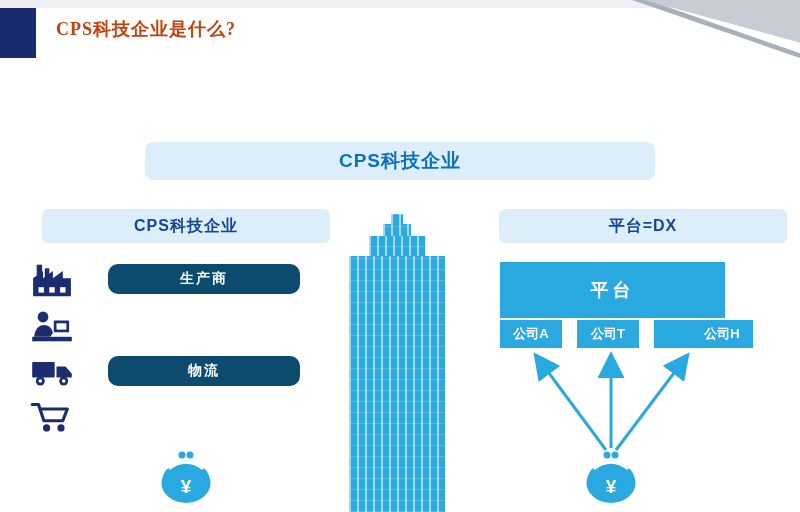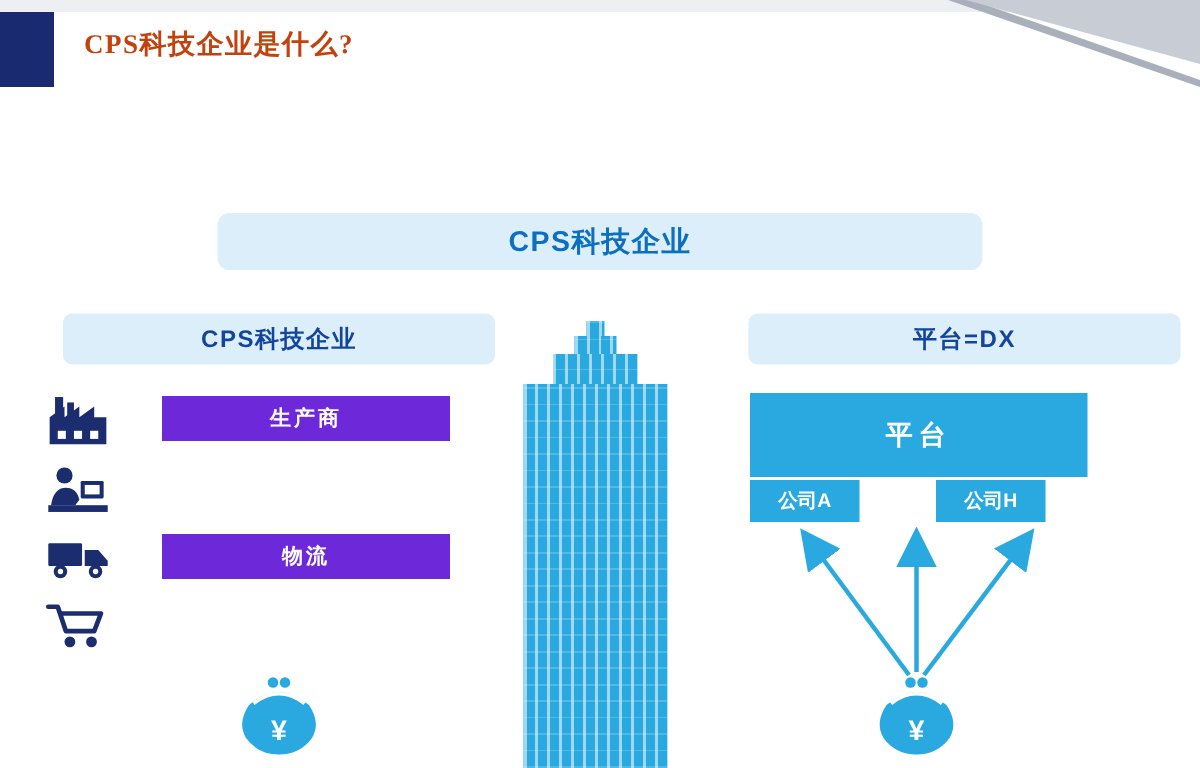--- a/index.html
+++ b/index.html
@@ -41,22 +41,22 @@
     position:absolute;top:209px;width:288px;height:34px;background:#dceefa;border-radius:6px;
     display:flex;align-items:center;justify-content:center;
   }
   .sec-head span{color:#14459c;font-size:16px;font-weight:bold;letter-spacing:1px;}
   .sec-left{left:42px;}
   .sec-right{left:468px;margin-left:31px;}
 
   
   .icon-box{position:absolute;left:22px;width:60px;height:38px;display:flex;align-items:center;justify-content:center;}
   .step-banner{
-    position:absolute;left:108px;width:192px;height:30px;background:#6d28d9;
-    display:flex;align-items:center;justify-content:center;
+    position:absolute;left:108px;width:192px;height:30px;background:#0c4a6e;
+    display:flex;align-items:center;justify-content:center;border-radius:10px;
   }
   .step-banner span{color:#fff;font-size:14px;font-weight:bold;letter-spacing:2px;}
 
   
   .purse{position:absolute;width:60px;height:56px;}
   .purse-left{left:156px;top:448px;}
   .purse-right{left:581px;top:448px;}
 
   
   .bldg{position:absolute;background-color:#29a9e0;
@@ -69,25 +69,25 @@
   .b-mid {left:369px;top:236px;width:56px;height:22px;}
   .b-main{left:349px;top:256px;width:96px;height:256px;}
 
   
   .platform-box{
     position:absolute;left:500px;top:262px;width:225px;height:56px;background:#29a9e0;
     display:flex;align-items:center;justify-content:center;
   }
   .platform-box span{color:#fff;font-size:18px;font-weight:bold;letter-spacing:4px;}
   .company-box{
-    position:absolute;top:320px;width:73px;height:28px;background:#29a9e0;
+    position:absolute;top:320px;width:62px;height:28px;background:#29a9e0;
     display:flex;align-items:center;justify-content:center;
   }
   .company-box span{color:#fff;font-size:13px;font-weight:bold;}
-  .co-a{left:500px;} .co-t{left:577px;} .co-h{left:624px;}
+  .co-a{left:500px;} .co-t{left:577px;} .co-h{left:654px;padding-left:37px;}
 
   .overlay{position:absolute;left:0;top:0;width:800px;height:512px;pointer-events:none;}
 </style>
 </head>
 <body>
 
 <div class="stage">
 
   <div class="top-strip"></div>
   <div class="ribbon-line"></div>
@@ -166,20 +166,23 @@
   <div class="bldg b-ant"></div>
   <div class="bldg b-top"></div>
   <div class="bldg b-mid"></div>
   <div class="bldg b-main"></div>
 
   <div class="platform-box">
     <span>平台</span>
   </div>
   <div class="company-box co-a">
     <span>公司A</span>
+  </div>
+  <div class="company-box co-t">
+    <span>公司T</span>
   </div>
   <div class="company-box co-h">
     <span>公司H</span>
   </div>
 
   <svg class="overlay">
     <defs>
       <marker id="ah" markerWidth="9" markerHeight="9" refX="7" refY="4.5" orient="auto">
         <path d="M0 0 L9 4.5 L0 9 z" fill="#29a9e0"></path>
       </marker>

